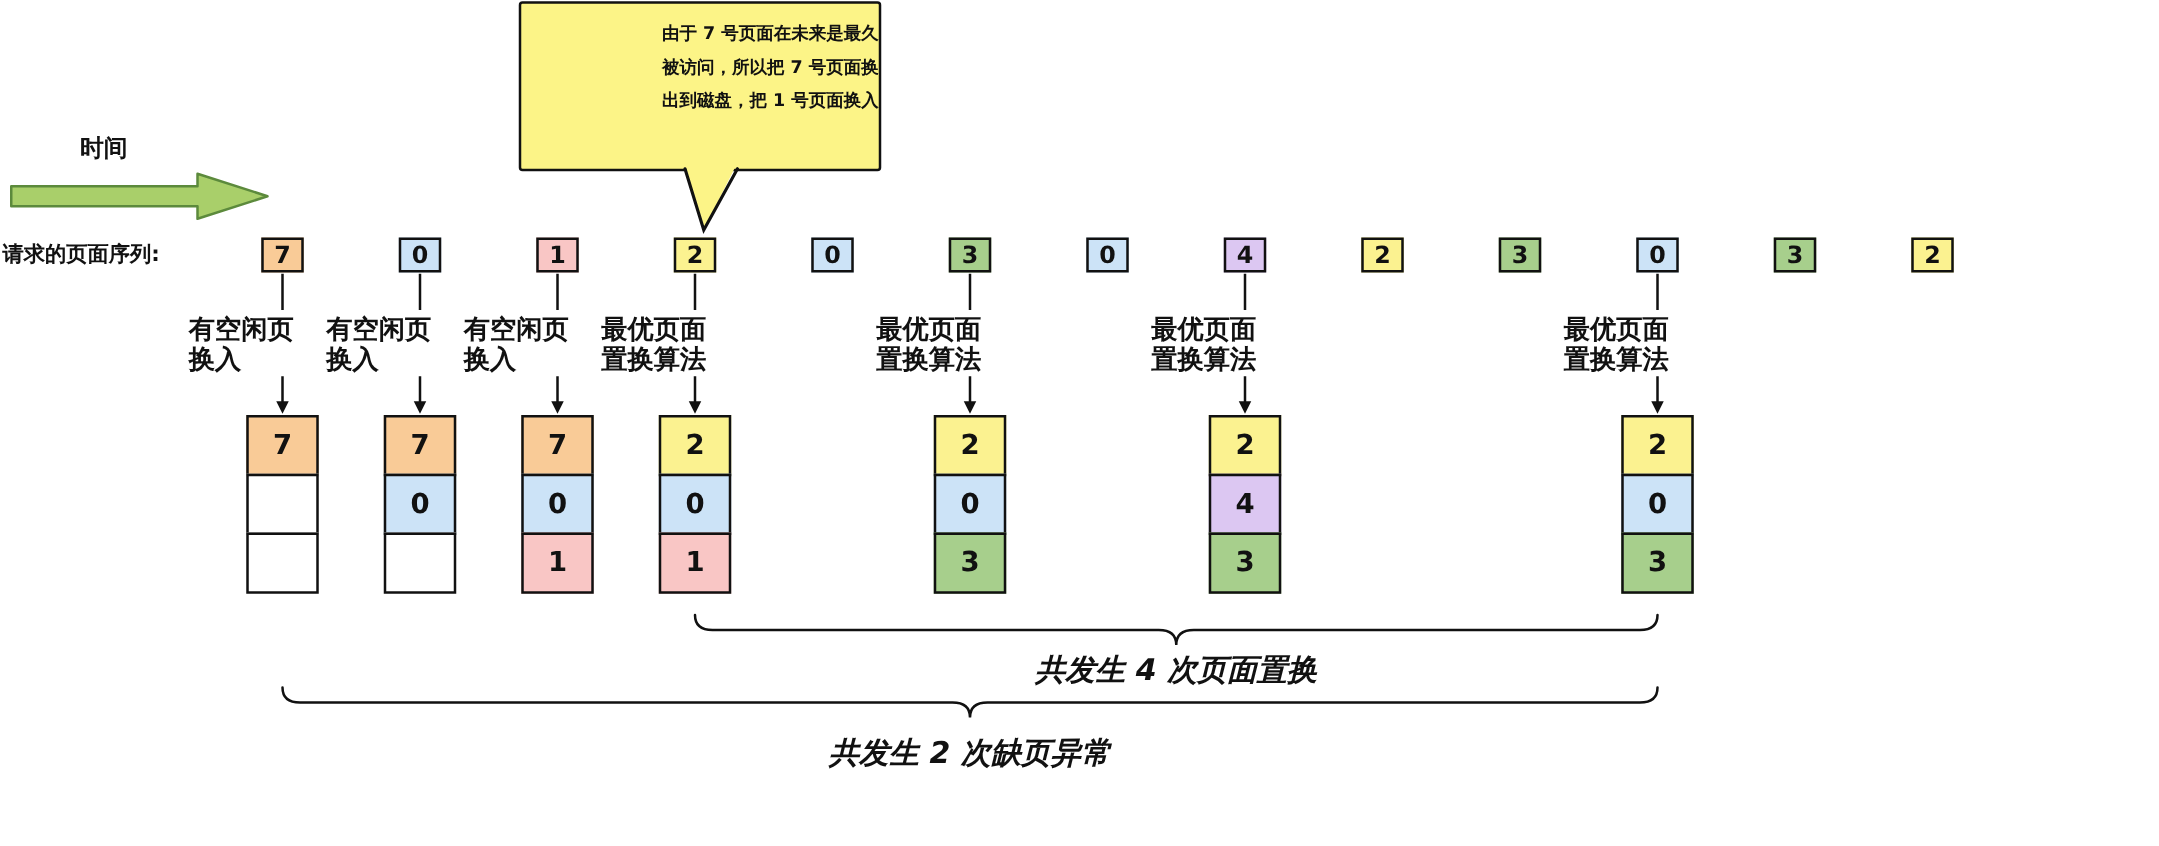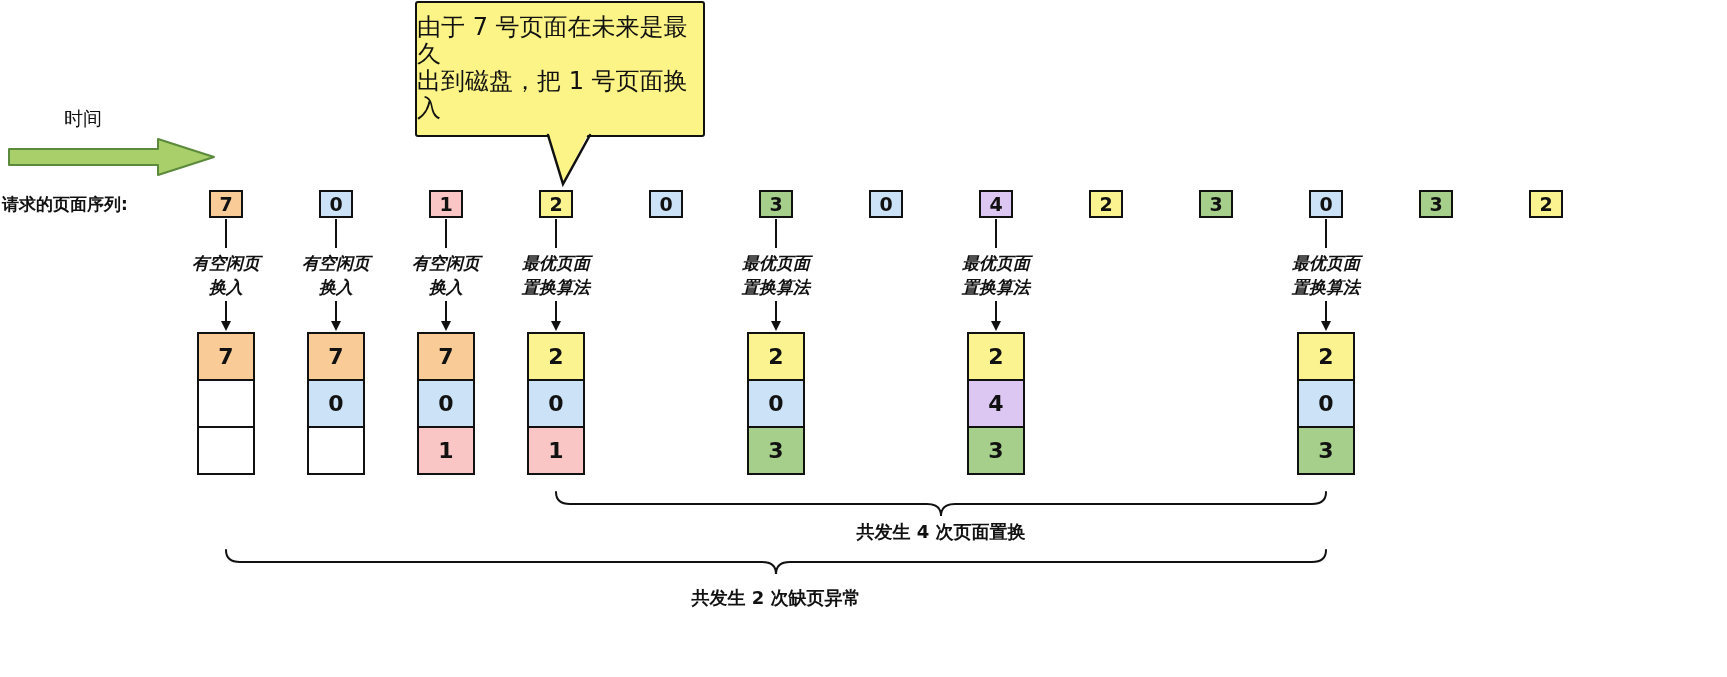--- a/index.html
+++ b/index.html
@@ -1,61 +1,62 @@
 <!DOCTYPE html>
 <html><head>
 <meta charset="utf-8">
 <style>
   * { margin:0; padding:0; box-sizing:border-box; }
   html,body { background:#ffffff; }
   body { font-family:"DejaVu Sans","Liberation Sans",sans-serif; color:#111; }
   #canvas { position:relative; width:1727px; height:677px; background:#fff; overflow:hidden; }
 
-  .time-label { position:absolute; left:64px; top:106px; font-size:19px; font-weight:400; }
+  .time-label { position:absolute; left:64px; top:106px; font-size:19px; font-weight:700; }
   .time-arrow { position:absolute; left:8px; top:136px; }
 
   .callout { position:absolute; left:415px; top:1px; width:290px; height:136px;
              border:2.5px solid #111; border-radius:3px; padding-top:11px;
-             text-align:left; font-size:24px; line-height:27px; font-weight:400; }
+             text-align:right; font-size:14px; line-height:27px; font-weight:700; }
   .tail-svg { position:absolute; left:500px; top:125px; }
 
   .seq-label { position:absolute; left:2px; top:190px; font-size:17px; font-weight:700; line-height:28px; }
   .page-box { position:absolute; width:34px; height:28px; border:2px solid #111;
               display:flex; align-items:center; justify-content:center;
               font-size:19px; font-weight:600; }
 
   .vline { position:absolute; width:1.6px; background:#111; }
-  .annotation { position:absolute; width:150px; text-align:center; font-size:17px;
-                font-weight:600; line-height:24px;font-style:italic; }
+  .annotation { position:absolute; width:150px; text-align:left; font-size:21px;
+                font-weight:600; line-height:24px; }
   .arrowhead { position:absolute; width:0; height:0; border-left:5.5px solid transparent;
                border-right:5.5px solid transparent; border-top:10px solid #111; }
 
   .stack { position:absolute; }
   .cell { width:58px; height:49px; border:2px solid #111; margin-top:-2px;
           display:flex; align-items:center; justify-content:center;
           font-size:22px; font-weight:600; }
   .cell:first-child { margin-top:0; }
 
   #braces { position:absolute; left:0; top:0; pointer-events:none; }
-  .brace-label { position:absolute; transform:translateX(-50%); font-size:18px;
-                 font-weight:700; white-space:nowrap; }
+  .brace-label { position:absolute; transform:translateX(-50%); font-size:24px;
+                 font-weight:700; white-space:nowrap;font-style:italic; }
 </style>
 </head>
 <body>
 
 <div id="canvas">
 
   <div class="time-label">时间</div>
 
   <svg class="time-arrow" width="212" height="42">
     <polygon id="time-arrow-shape" points="1,13 150,13 150,3 206,21 150,39 150,29 1,29" stroke-width="2" stroke-linejoin="round" fill="#a9cf6a" stroke="#5c8a3c"></polygon>
   </svg>
 
   <div class="callout" id="callout" style="background: rgb(252, 244, 135);">
       <div class="">由于 7 号页面在未来是最久</div>
+      <div class="">被访问，所以把 7 号页面换</div>
       <div class="">出到磁盘，把 1 号页面换入</div>
     </div>
 
   <svg class="tail-svg" width="140" height="70">
     <path id="tail-fill" d="M47,3 L91,3 L63,59 Z" stroke="none" fill="#fcf487"></path>
     <path id="tail-stroke" d="M48,10 L63,59 L90,10" fill="none" stroke="#111" stroke-width="2.5" stroke-linecap="round"></path>
   </svg>
 
   <div class="seq-label">请求的页面序列:</div>
 

